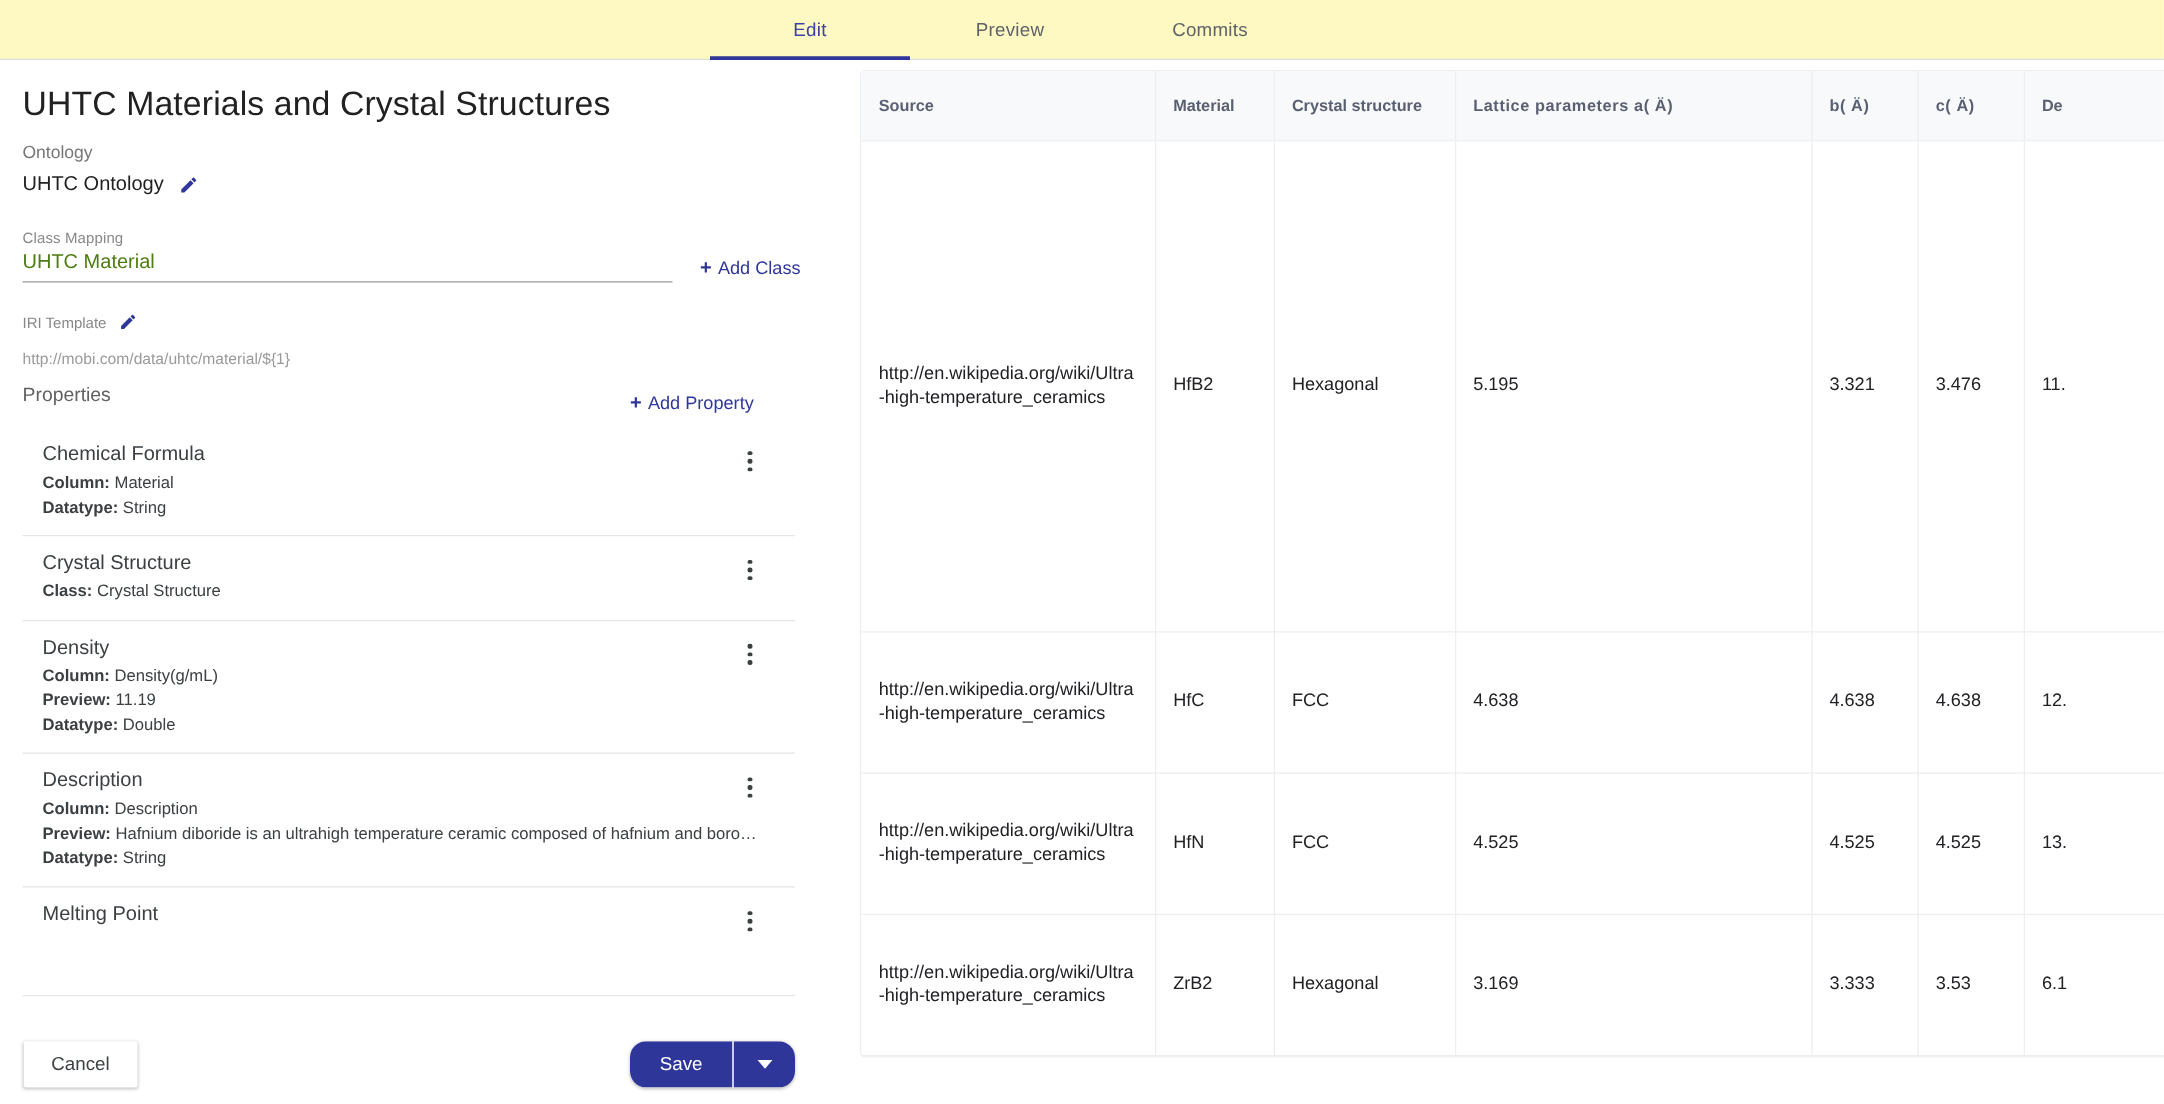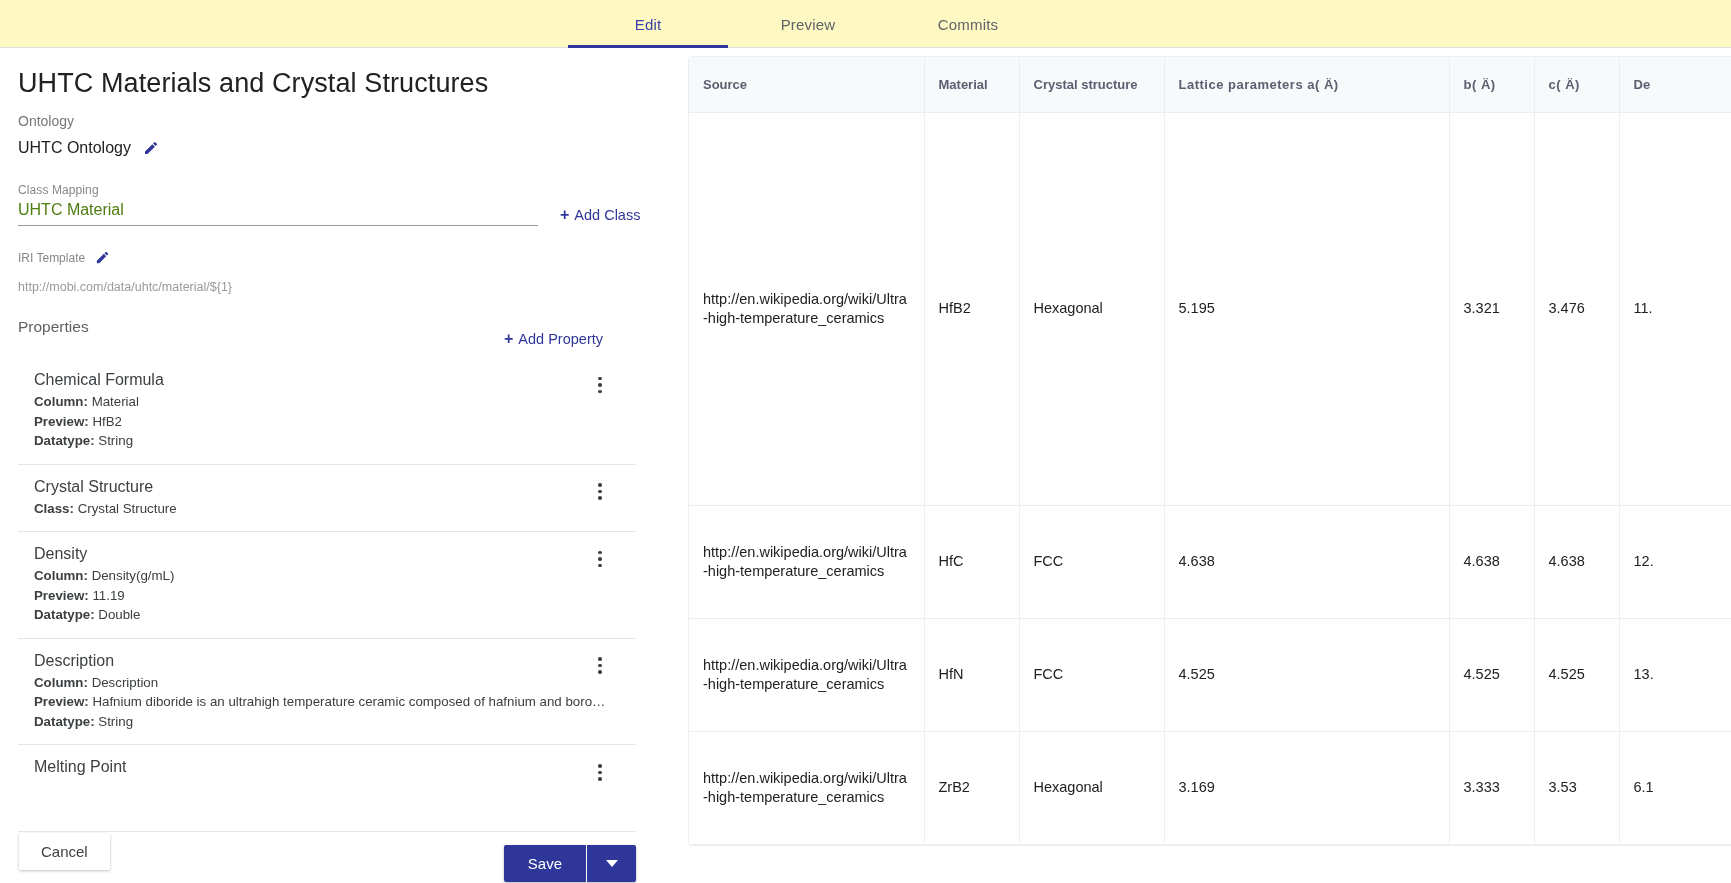--- a/index.html
+++ b/index.html
@@ -73,22 +73,22 @@
     cursor: pointer; user-select: none; white-space: nowrap;
   }
   .link-btn .plus { font-size: 16px; font-weight: 700; line-height: 1; }
   .add-class-wrap { margin-left: 22px; padding-bottom: 3px; }
 
   .iri-row { display: flex; align-items: center; gap: 10px; margin-top: 24px; }
   .iri-label { font-size: 12px; color: #888; }
   .iri-value { font-size: 12.5px; color: #9a9a9a; margin-top: 14px; }
 
   .props-header {
-    display: flex; justify-content: space-between;
-    margin-top: 24px; position: relative; height: 30px;
+    display: flex; align-items: center; justify-content: space-between;
+    margin-top: 8px; position: relative; height: 30px;
   }
   .props-title { font-size: 15.5px; color: #616161; }
   .add-prop-wrap { position: absolute; right: 49px; top: 13px; }
 
   .prop-list { margin-top: 10px; }
   .prop-item {
     position: relative;
     padding: 13px 0 13px 16px;
     border-bottom: 1px solid #e6e6e6;
     margin-right: 16px;
@@ -114,23 +114,23 @@
   .cancel-btn {
     position: absolute; left: 19px; top: 10px;
     padding: 10px 22px;
     background: #fff; color: #3c4043;
     border: none; border-radius: 2px;
     box-shadow: 0 1px 3px rgba(0,0,0,.26);
     font-size: 15px; cursor: pointer;
     font-family: "Liberation Sans", sans-serif;
   }
   .save-group {
-    position: absolute; right: 34px; top: 22px;
+    position: absolute; right: 34px; top: 10px;
     display: flex; box-shadow: 0 1px 3px rgba(0,0,0,.28);
-    border-radius: 2px; overflow: hidden;
+    border-radius: 13px; overflow: hidden;
   }
   .save-btn {
     background: #2f3699; color: #fff; border: none;
     padding: 10px 24px; font-size: 15px; cursor: pointer;
     font-family: "Liberation Sans", sans-serif;
   }
   .save-divider { width: 1px; background: #ffffff; }
   .save-caret {
     background: #2f3699; border: none; width: 49px;
     display: flex; align-items: center; justify-content: center;
@@ -245,24 +245,20 @@
     </span>
   </div>
 
   <div class="prop-list">
 
     <div class="prop-item">
       <div class="prop-name">Chemical Formula</div>
       <div class="prop-line">
         <b>Column:</b>
         <span>Material</span>
-      </div>
-      <div class="prop-line">
-        <b>Preview:</b>
-        <span>HfB2</span>
       </div>
       <div class="prop-line">
         <b>Datatype:</b>
         <span>String</span>
       </div>
       <div class="kebab">
           <i></i>
           <i></i>
           <i></i>
         </div>

